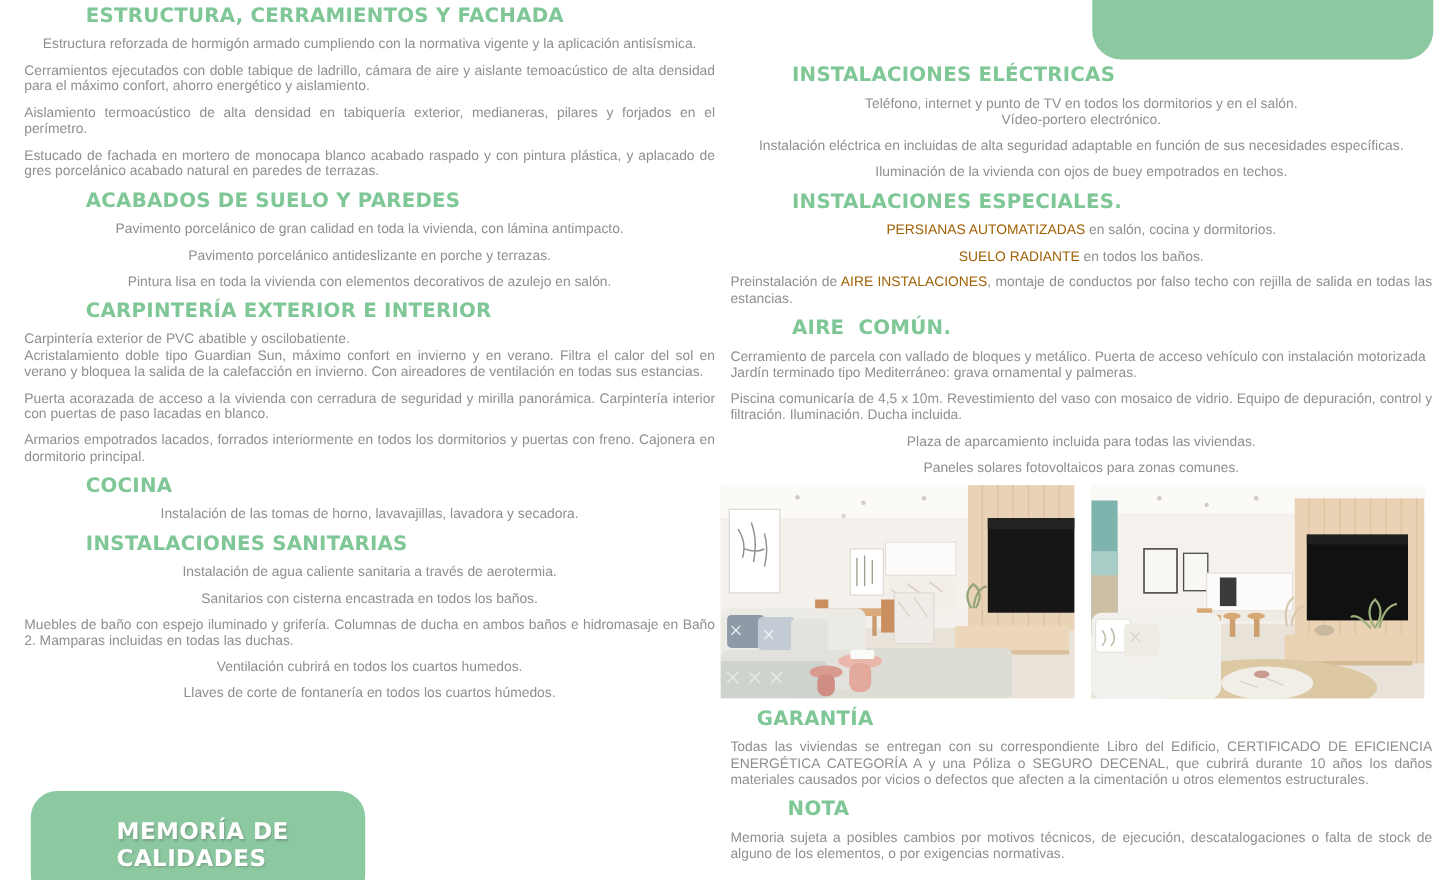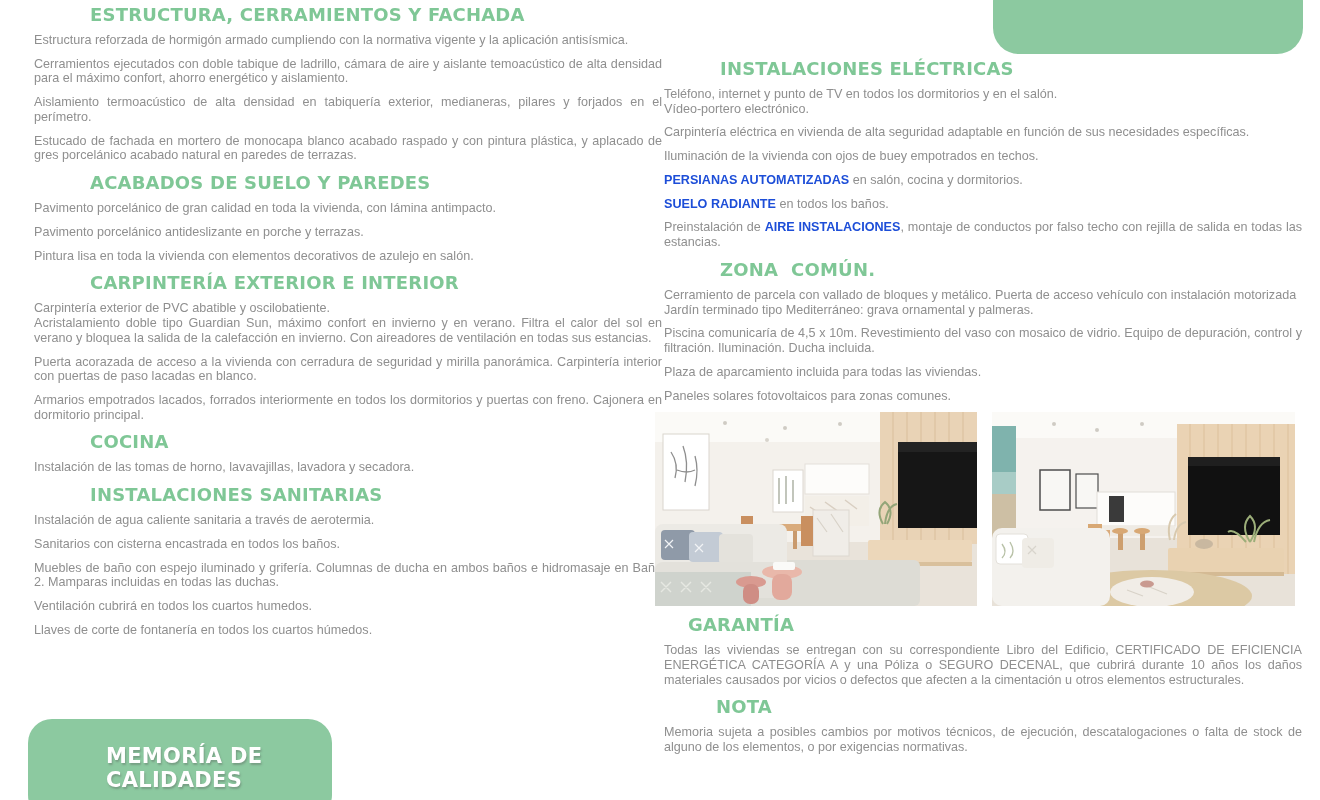--- a/index.html
+++ b/index.html
@@ -2,21 +2,21 @@
 <html><head>
 <meta charset="utf-8">
 <style>
   html,body{margin:0;padding:0;}
   body{
     width:1320px;height:800px;overflow:hidden;position:relative;
     background:#ffffff;
     font-family:"Liberation Sans",sans-serif;
   }
   .col{position:absolute;}
-  .col-left{left:34px;top:0;width:628px;}
+  .col-left{left:22px;top:0;width:628px;}
   .col-right{left:664px;top:56px;width:638px;}
 
   h2.h{
     color:#7fc796;
     font-family:"DejaVu Sans",sans-serif;
     font-weight:bold;
     font-size:18px;
     letter-spacing:.2px;
     margin:0 0 8px 0;
     padding-left:56px;
@@ -26,22 +26,22 @@
   .col-right section:first-child h2.h{margin-top:2px;}
   section{margin:0;}
   section + section h2.h{margin-top:0;}
   p.body{
     color:#8f8f8f;
     font-size:12.6px;
     line-height:1.17;
     text-align:justify;
     margin:0 0 9px 0;
   }
-  p.body b{color:#1d4ed8;font-weight:bold;}
-  p.body.single{text-align:left;}
+  p.body b{color:#a16207;font-weight:normal;}
+  p.body.single{text-align:center;}
   .h.indent-sm{padding-left:24px;}
   .h.indent-md{padding-left:52px;}
   .note-text{color:#a4ceb2;}
 
   .corner-tab{
     position:absolute;left:993px;top:-24px;width:310px;height:78px;
     background:#8cc9a0;border-radius:26px;
   }
   .badge{
     position:absolute;left:28px;top:719px;width:304px;height:100px;
@@ -102,32 +102,33 @@
     <p class="body single">Llaves de corte de fontanería en todos los cuartos húmedos.</p>
   </section>
 
 </div>
 
 <div class="col col-right">
 
   <section>
     <h2 class="h">INSTALACIONES ELÉCTRICAS</h2>
     <p class="body single">Teléfono, internet y punto de TV en todos los dormitorios y en el salón.<br>Vídeo-portero electrónico.</p>
-    <p class="body single">Carpintería eléctrica en vivienda de alta seguridad adaptable en función de sus necesidades específicas.</p>
+    <p class="body single">Instalación eléctrica en incluidas de alta seguridad adaptable en función de sus necesidades específicas.</p>
     <p class="body single">Iluminación de la vivienda con ojos de buey empotrados en techos.</p>
   </section>
 
   <section>
+    <h2 class="h">INSTALACIONES ESPECIALES.</h2>
     <p class="body single"><b>PERSIANAS AUTOMATIZADAS</b> en salón, cocina y dormitorios.</p>
     <p class="body single"><b>SUELO RADIANTE</b> en todos los baños.</p>
     <p class="body">Preinstalación de <b>AIRE INSTALACIONES</b>, montaje de conductos por falso techo con rejilla de salida en todas las estancias.</p>
   </section>
 
   <section>
-    <h2 class="h">ZONA  COMÚN.</h2>
+    <h2 class="h">AIRE  COMÚN.</h2>
     <p class="body">Cerramiento de parcela con vallado de bloques y metálico. Puerta de acceso vehículo con instalación motorizada<br>Jardín terminado tipo Mediterráneo: grava ornamental y palmeras.</p>
     <p class="body">Piscina comunicaría de 4,5 x 10m. Revestimiento del vaso con mosaico de vidrio. Equipo de depuración, control y filtración. Iluminación. Ducha incluida.</p>
     <p class="body single">Plaza de aparcamiento incluida para todas las viviendas.</p>
     <p class="body single">Paneles solares fotovoltaicos para zonas comunes.</p>
   </section>
 
   <div class="photos">
     <div class="photo">
       <svg width="322" height="194" viewBox="0 0 322 194" xmlns="http://www.w3.org/2000/svg">
         <rect width="322" height="194" fill="#f4f1ec"></rect>

